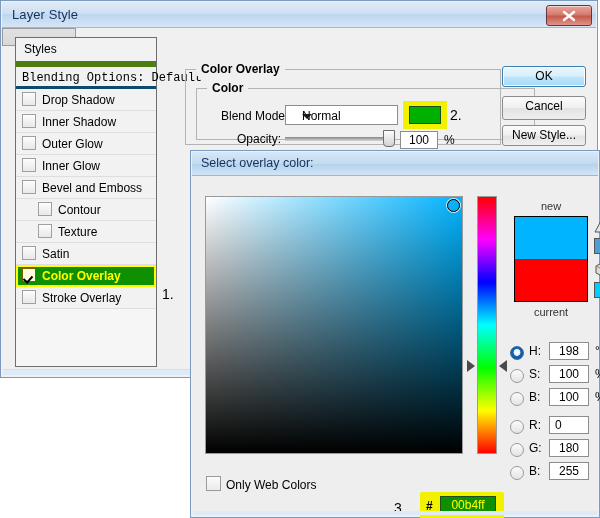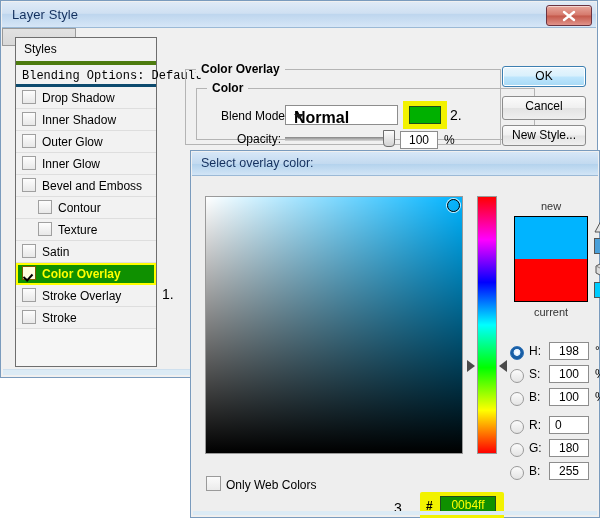--- a/index.html
+++ b/index.html
@@ -57,21 +57,21 @@
   .styles-panel {
     position: absolute; left: 13px; top: 9px;
     width: 142px; height: 330px;
     border: 1px solid #6e6e6e;
     background: #f6f6f6;
     box-sizing: border-box;
   }
   .styles-head {
     height: 23px; line-height: 23px;
     padding-left: 8px;
-    border-bottom: 4px solid #4d7c0f;
+    border-bottom: 6px solid #4d7c0f;
     background: #f2f2f2;
     font-size: 12px;
   }
   .styles-list { position: relative; }
   .style-row {
     position: relative;
     height: 22px; line-height: 22px;
     padding-left: 6px;
     border-bottom: 1px solid #dedede;
     background: #f2f2f2;
@@ -127,21 +127,21 @@
   .opacity-label { left: 40px; top: 43px; }
 
   .combo {
     position: absolute; left: 88px; top: 16px;
     width: 113px; height: 20px;
     border: 1px solid #8d8d8d;
     background: #fff;
     box-sizing: border-box;
     cursor: pointer;
   }
-  .combo span { position: absolute; left: 8px; top: 3px; font-size: 16px; font-weight: bold; }
+  .combo span { position: absolute; left: 16px; top: 3px; font-size: 12px; }
   .combo .arrow {
     position: absolute; right: 6px; top: 8px;
     width: 0; height: 0;
     border-left: 5px solid transparent;
     border-right: 5px solid transparent;
     border-top: 5px solid #1a1a1a;
   }
   .swatch-hl {
     position: absolute; left: 206px; top: 12px;
     width: 44px; height: 28px;
@@ -406,23 +406,20 @@
           </div>
           <div class="style-row">
             <span class="cb"></span><span>Satin</span>
           </div>
           <div class="style-row sel">
             <span class="cb"></span><span>Color Overlay</span>
           </div>
           <div class="style-row">
             <span class="cb"></span><span>Stroke Overlay</span>
           </div>
-          <div class="style-row">
-            <span class="cb"></span><span>Stroke</span>
-          </div>
         </div>
       </div>
 
       <div class="anno" id="anno1" style="left:160px; top:258px;">1.</div>
 
       <div class="grp" id="grp-overlay">
         <div class="legend">Color Overlay</div>
 
         <div class="grp" id="grp-color">
           <div class="legend">Color</div>

